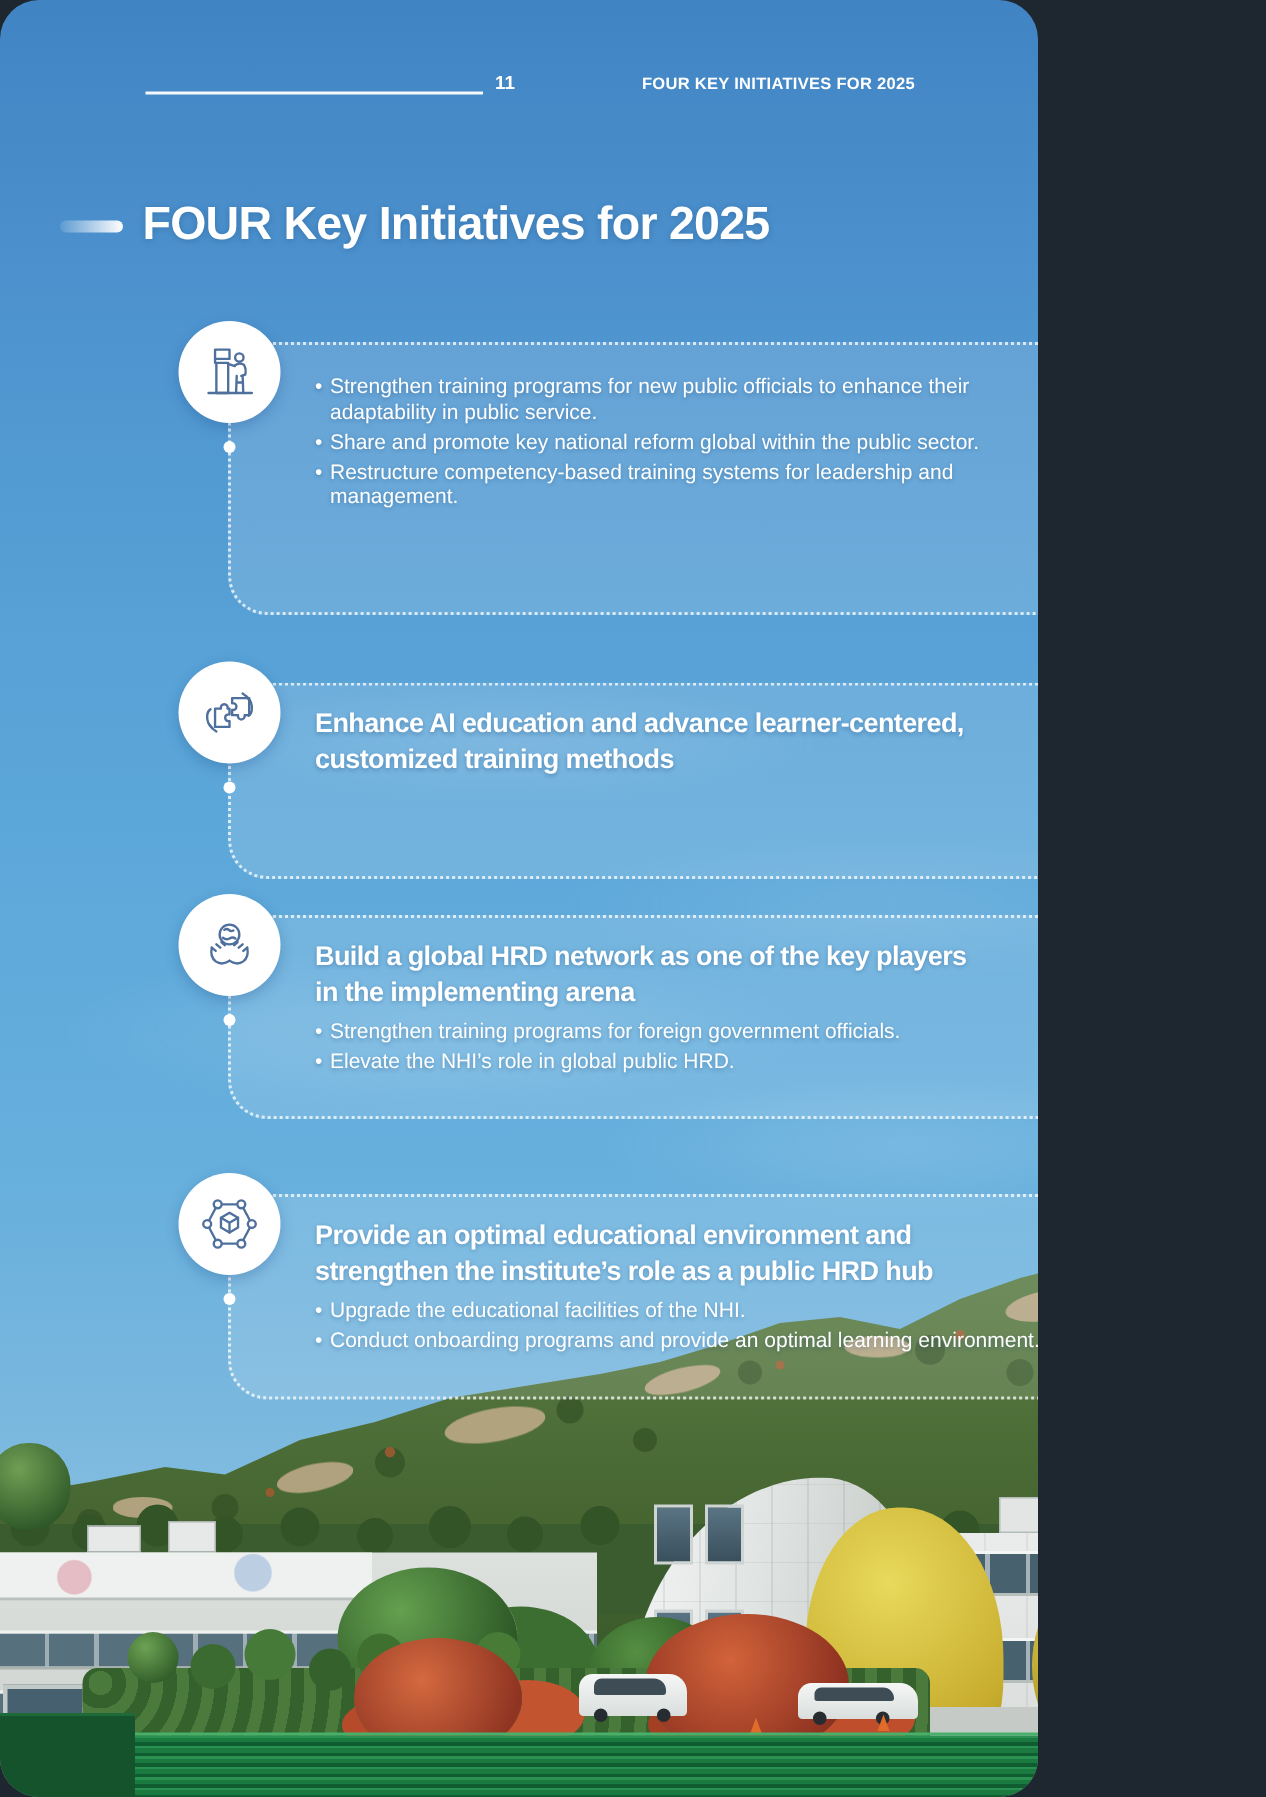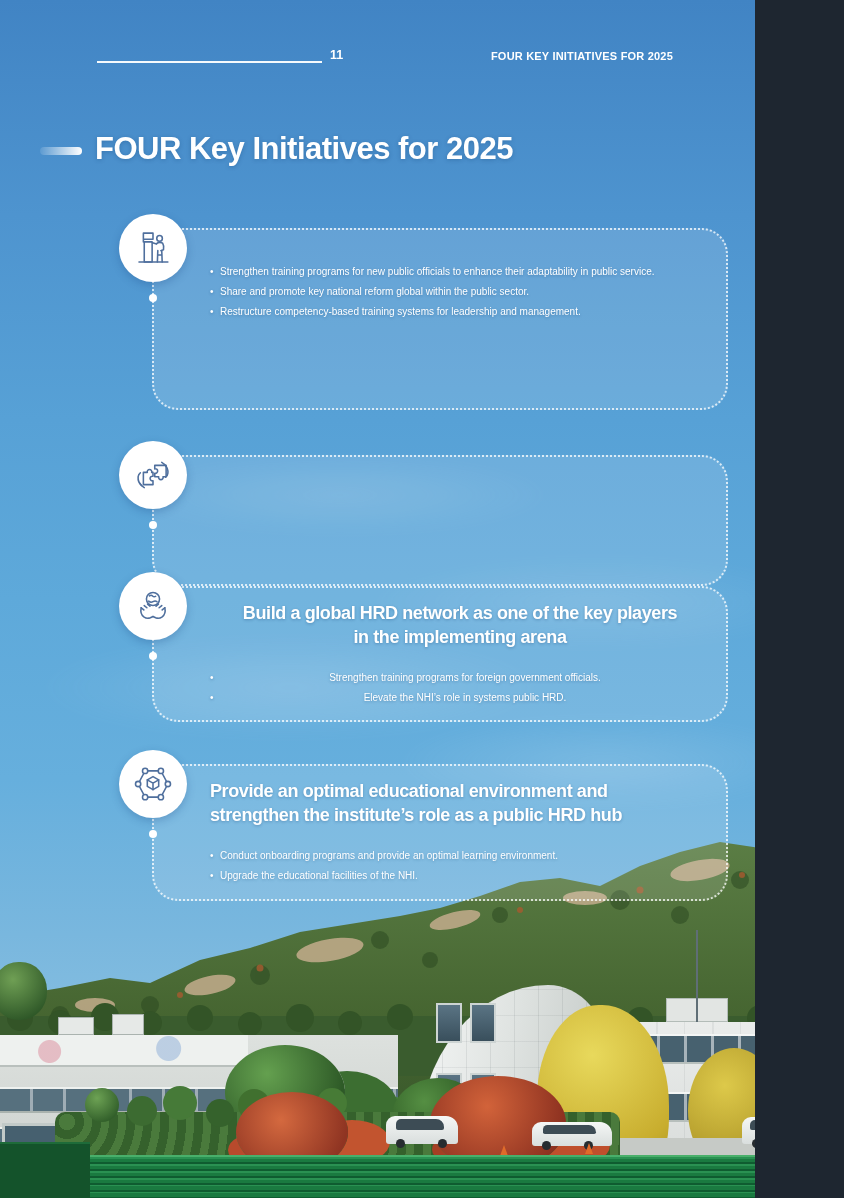--- a/index.html
+++ b/index.html
@@ -1,18 +1,18 @@
 <!DOCTYPE html>
 <html><head>
 <meta charset="utf-8">
 <style>
   html,body{margin:0;padding:0;background:#1e2630;}
-  .page{position:relative;width:755px;height:1198px;overflow:hidden;
+  .page{position:relative;width:692px;height:1198px;overflow:hidden;
     font-family:"Liberation Sans","DejaVu Sans",sans-serif;color:#fff;
-    background:linear-gradient(180deg,#4184c4 0%,#4e94cf 18%,#57a1d6 35%,#5ea9da 50%,#66afdd 65%,#79b7de 78%,#8ec3e2 92%,#9ccbe5 100%);}
+    background:linear-gradient(180deg,#4184c4 0%,#4e94cf 18%,#57a1d6 35%,#5ea9da 50%,#66afdd 65%,#79b7de 78%,#8ec3e2 92%,#9ccbe5 100%);border-radius:26px;}
   .page *{box-sizing:border-box;}
 
   
   .cloud{position:absolute;z-index:1;border-radius:50%;
     background:radial-gradient(ellipse at center,rgba(255,255,255,.5),rgba(255,255,255,0) 70%);
     filter:blur(8px);}
   .cl1{left:120px;top:455px;width:440px;height:80px;opacity:.22;}
   .cl2{left:360px;top:555px;width:470px;height:95px;opacity:.2;}
   .cl3{left:30px;top:635px;width:520px;height:105px;opacity:.24;}
   .cl4{left:390px;top:715px;width:430px;height:95px;opacity:.27;}
@@ -30,27 +30,27 @@
 
   
   .card{position:absolute;left:152px;width:576px;z-index:6;
     border:2px dotted rgba(255,255,255,.75);border-radius:26px;
     background:rgba(255,255,255,.13);
     padding:13px 16px 10px 56px;
     text-shadow:0 1px 3px rgba(15,60,110,.32);}
   .card::after{content:"";position:absolute;left:-5px;top:64px;width:8px;height:8px;border-radius:50%;background:#fff;}
   .c1{top:228px;height:182px;}
   .c2{top:455px;height:131px;}
-  .c3{top:586px;height:136px;text-align:center;}
-  .c4{top:764px;height:137px;}
+  .c3{top:610px;height:136px;}
+  .c4{top:796px;height:137px;}
   .icon-circle{position:absolute;left:-35px;top:-16px;width:68px;height:68px;border-radius:50%;background:#fff;
     display:flex;align-items:center;justify-content:center;box-shadow:0 3px 9px rgba(25,70,130,.28);}
   .card h2{margin:0;font-size:18px;line-height:24px;font-weight:bold;letter-spacing:-.4px;}
   .card h2 span{display:block;white-space:nowrap;}
-  .card ul{list-style:none;margin:21px 0 0;padding:0;font-size:10px;line-height:16.5px;}
+  .card ul{list-style:none;margin:6px 0 0;padding:0;font-size:14px;line-height:16.5px;}
   .card li{position:relative;padding-left:10px;}
   .card li+li{margin-top:3.5px;}
   .card li::before{content:"\2022";position:absolute;left:0;top:0;}
 
   
   .photo{position:absolute;left:0;top:820px;width:844px;height:378px;z-index:2;}
   .photo>*{position:absolute;}
   .mtn{left:0;top:0;width:844px;height:378px;}
 
   .bldg{background:#d6dad7;}
@@ -286,20 +286,24 @@
         <g fill="none" stroke="#4f6f9d" stroke-width="1.8" stroke-linecap="round" stroke-linejoin="round">
           <path d="M13 21 h4.5 a2.6 2.6 0 1 1 5 0 H24 v4.5 a2.6 2.6 0 1 0 0 5 V35 H13 z"></path>
           <path d="M26 13 v4 a2.6 2.6 0 1 1 0 5 v4 h4.5 a2.6 2.6 0 1 0 5 0 H39 V13 z"></path>
           <path d="M11 36 q-4.5 -3.5 -4 -10 q0.3 -3 2.5 -4.5"></path>
           <path d="M14 38.5 q-3.5 -2 -5 -5"></path>
           <path d="M37 12 q4.5 3.5 4 10 q-0.3 3 -2.5 4.5"></path>
           <path d="M34 9.5 q3.5 2 5 5"></path>
         </g>
       </svg>
     </div>
+    <h2>
+      <span>Enhance AI education and advance learner-centered,</span>
+      <span>customized training methods</span>
+    </h2>
   </section>
 
   <section class="card c3">
     <div class="icon-circle">
       <svg width="42" height="42" viewBox="0 0 48 48">
         <g fill="none" stroke="#4f6f9d" stroke-width="1.8" stroke-linecap="round" stroke-linejoin="round">
           <circle cx="24" cy="16" r="7.5"></circle>
           <path d="M20 12.5 q2 -1.5 3.5 0 q1.5 1.5 3.5 0.5"></path>
           <path d="M19 18.5 q2.5 2 5 0.5 q2.5 -1.5 4.5 0"></path>
           <path d="M10.5 26 q-1.5 7 3 10.5 q3.5 2.5 7.5 1 l3 -1.5"></path>
@@ -308,21 +312,21 @@
           <path d="M37.5 26 l-3 2.5 M34 23.5 l-3 2.5 M30.2 21.8 l-2.7 2.4"></path>
         </g>
       </svg>
     </div>
     <h2>
       <span>Build a global HRD network as one of the key players</span>
       <span>in the implementing arena</span>
     </h2>
     <ul>
       <li>Strengthen training programs for foreign government officials.</li>
-      <li>Elevate the NHI’s role in systems public HRD.</li>
+      <li>Elevate the NHI’s role in global public HRD.</li>
     </ul>
   </section>
 
   <section class="card c4">
     <div class="icon-circle">
       <svg width="42" height="42" viewBox="0 0 48 48">
         <g fill="none" stroke="#4f6f9d" stroke-width="1.8" stroke-linecap="round" stroke-linejoin="round">
           <path d="M15 9 h18 l8 15 l-8 15 h-18 l-8 -15 z"></path>
           <circle cx="15" cy="9" r="3" fill="#fff"></circle>
           <circle cx="33" cy="9" r="3" fill="#fff"></circle>
@@ -333,18 +337,18 @@
           <path d="M24 15.5 l6.5 3.8 v7.4 l-6.5 3.8 l-6.5 -3.8 v-7.4 z" fill="#fff"></path>
           <path d="M17.5 19.3 l6.5 3.7 l6.5 -3.7 M24 23 v7.5"></path>
         </g>
       </svg>
     </div>
     <h2>
       <span>Provide an optimal educational environment and</span>
       <span>strengthen the institute’s role as a public HRD hub</span>
     </h2>
     <ul>
+      <li>Upgrade the educational facilities of the NHI.</li>
       <li>Conduct onboarding programs and provide an optimal learning environment.</li>
-      <li>Upgrade the educational facilities of the NHI.</li>
     </ul>
   </section>
 
 </div>
 
 </body></html>

